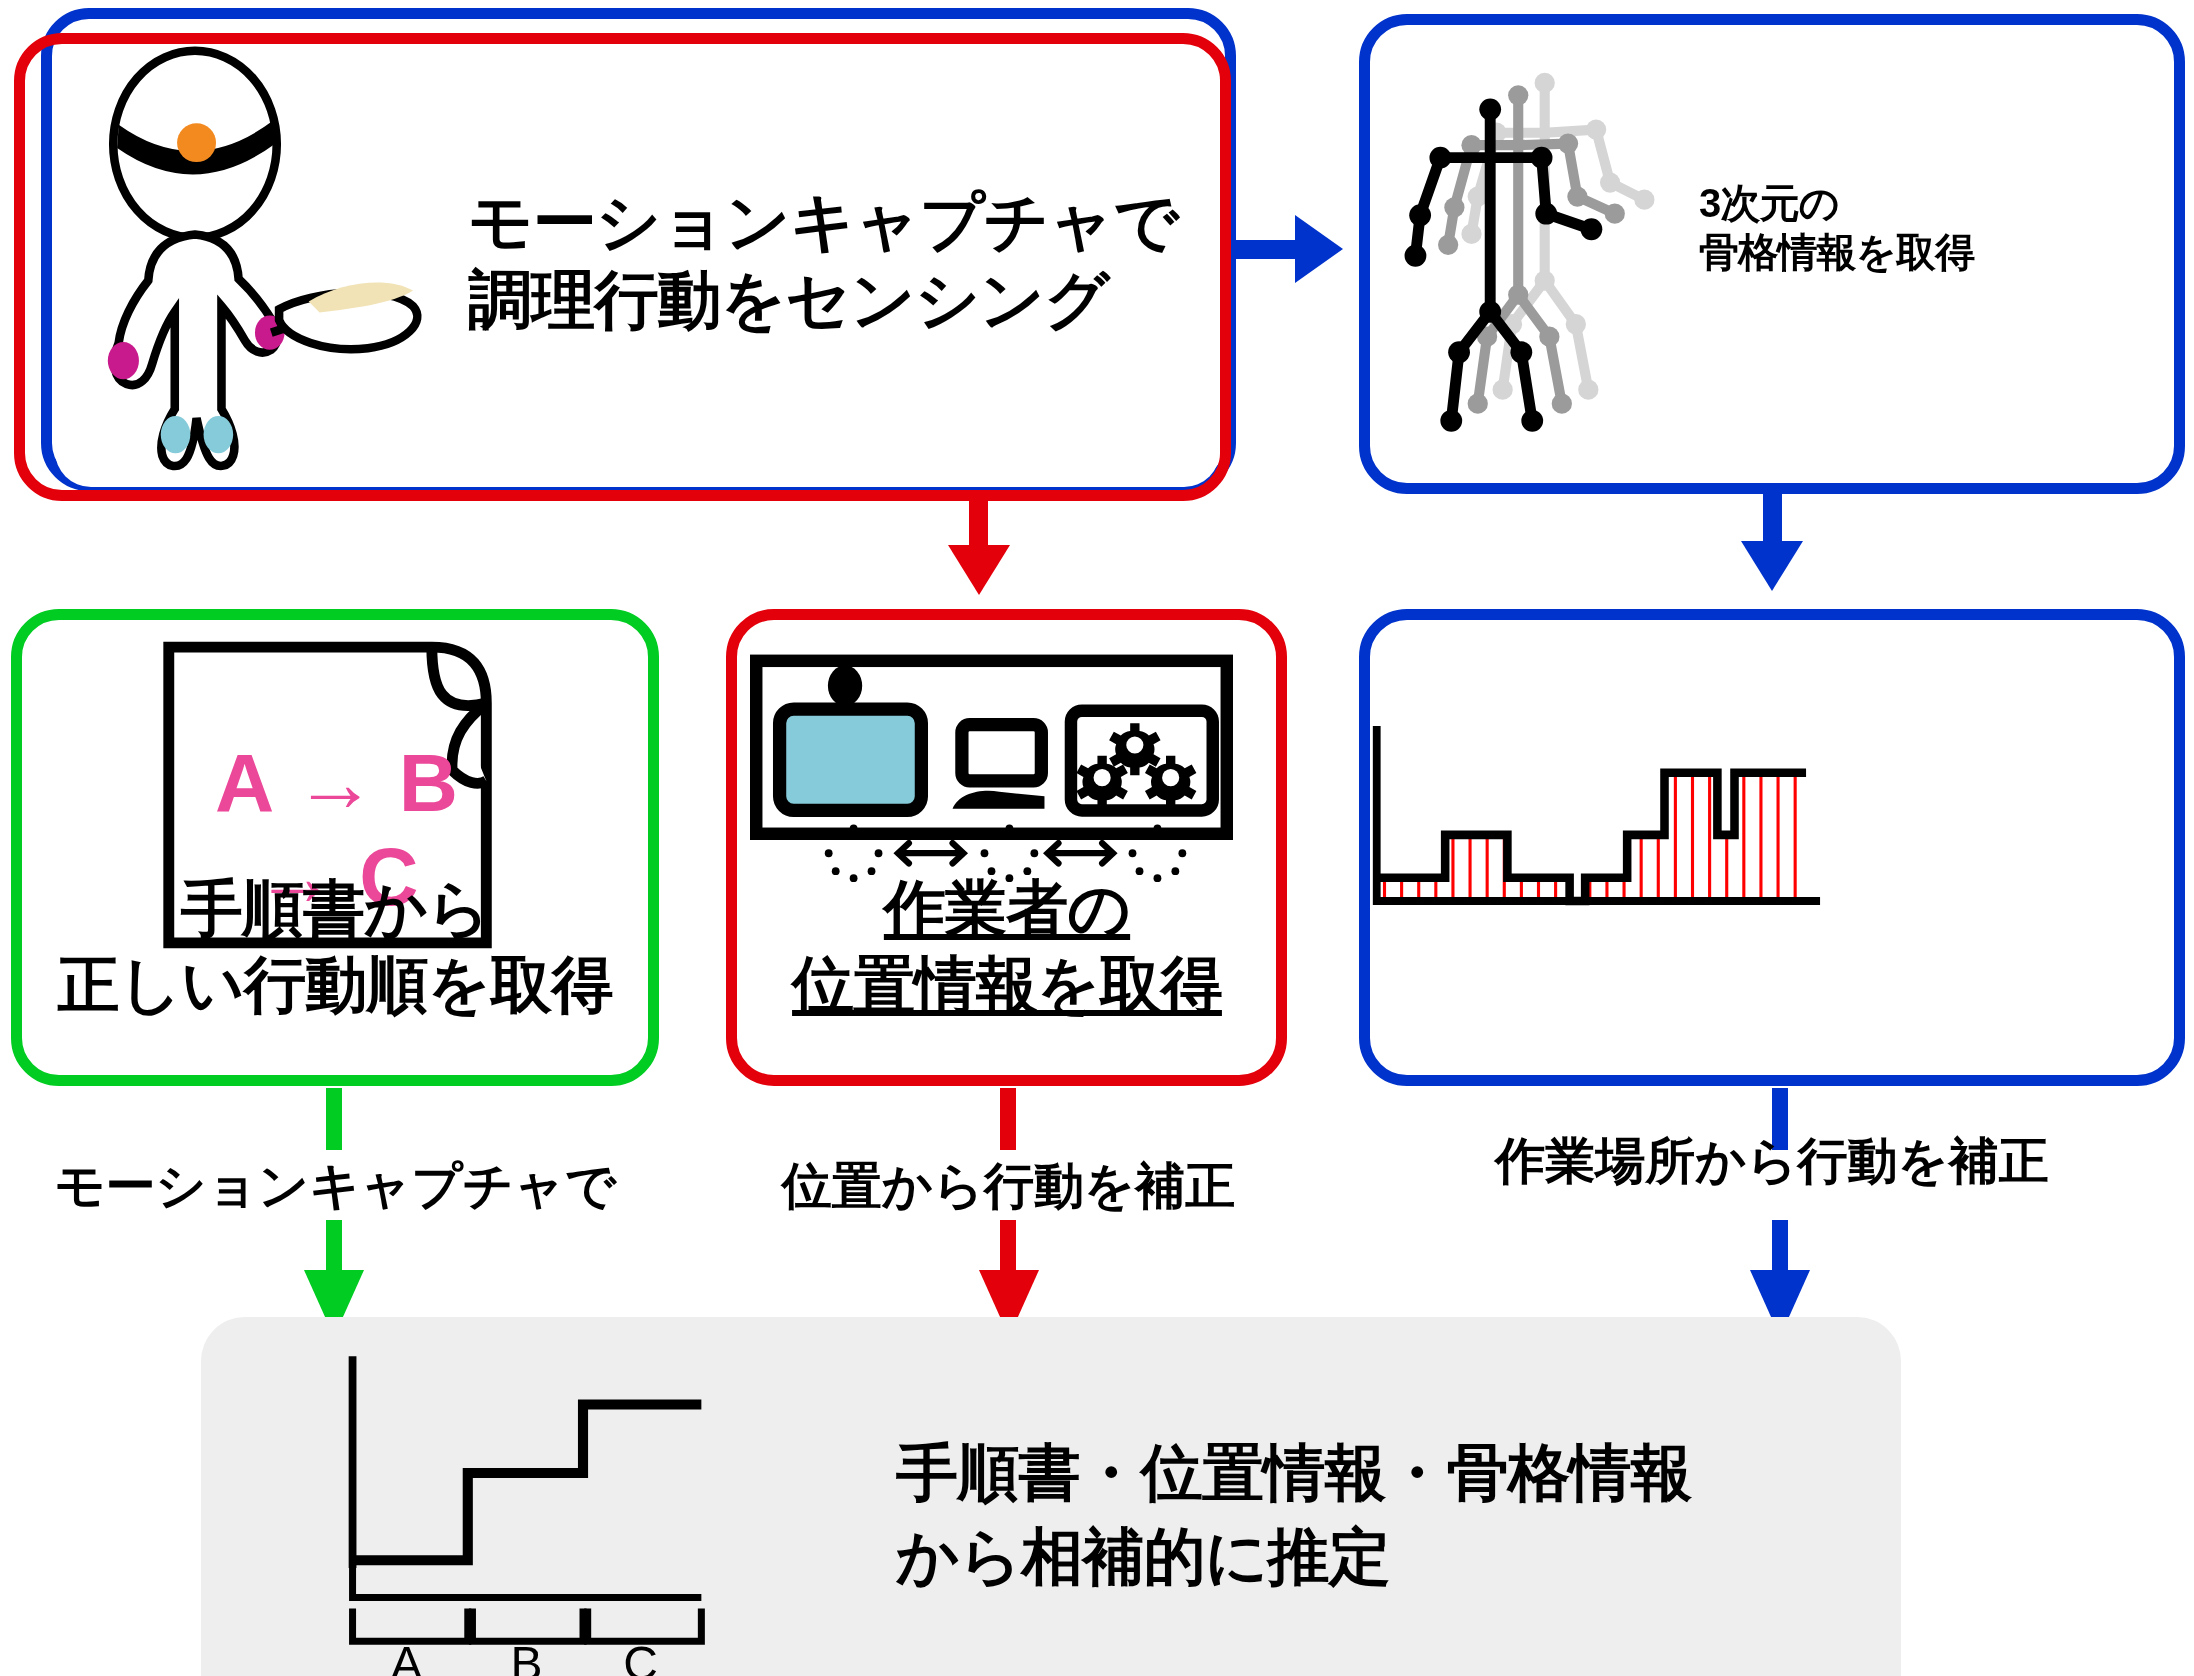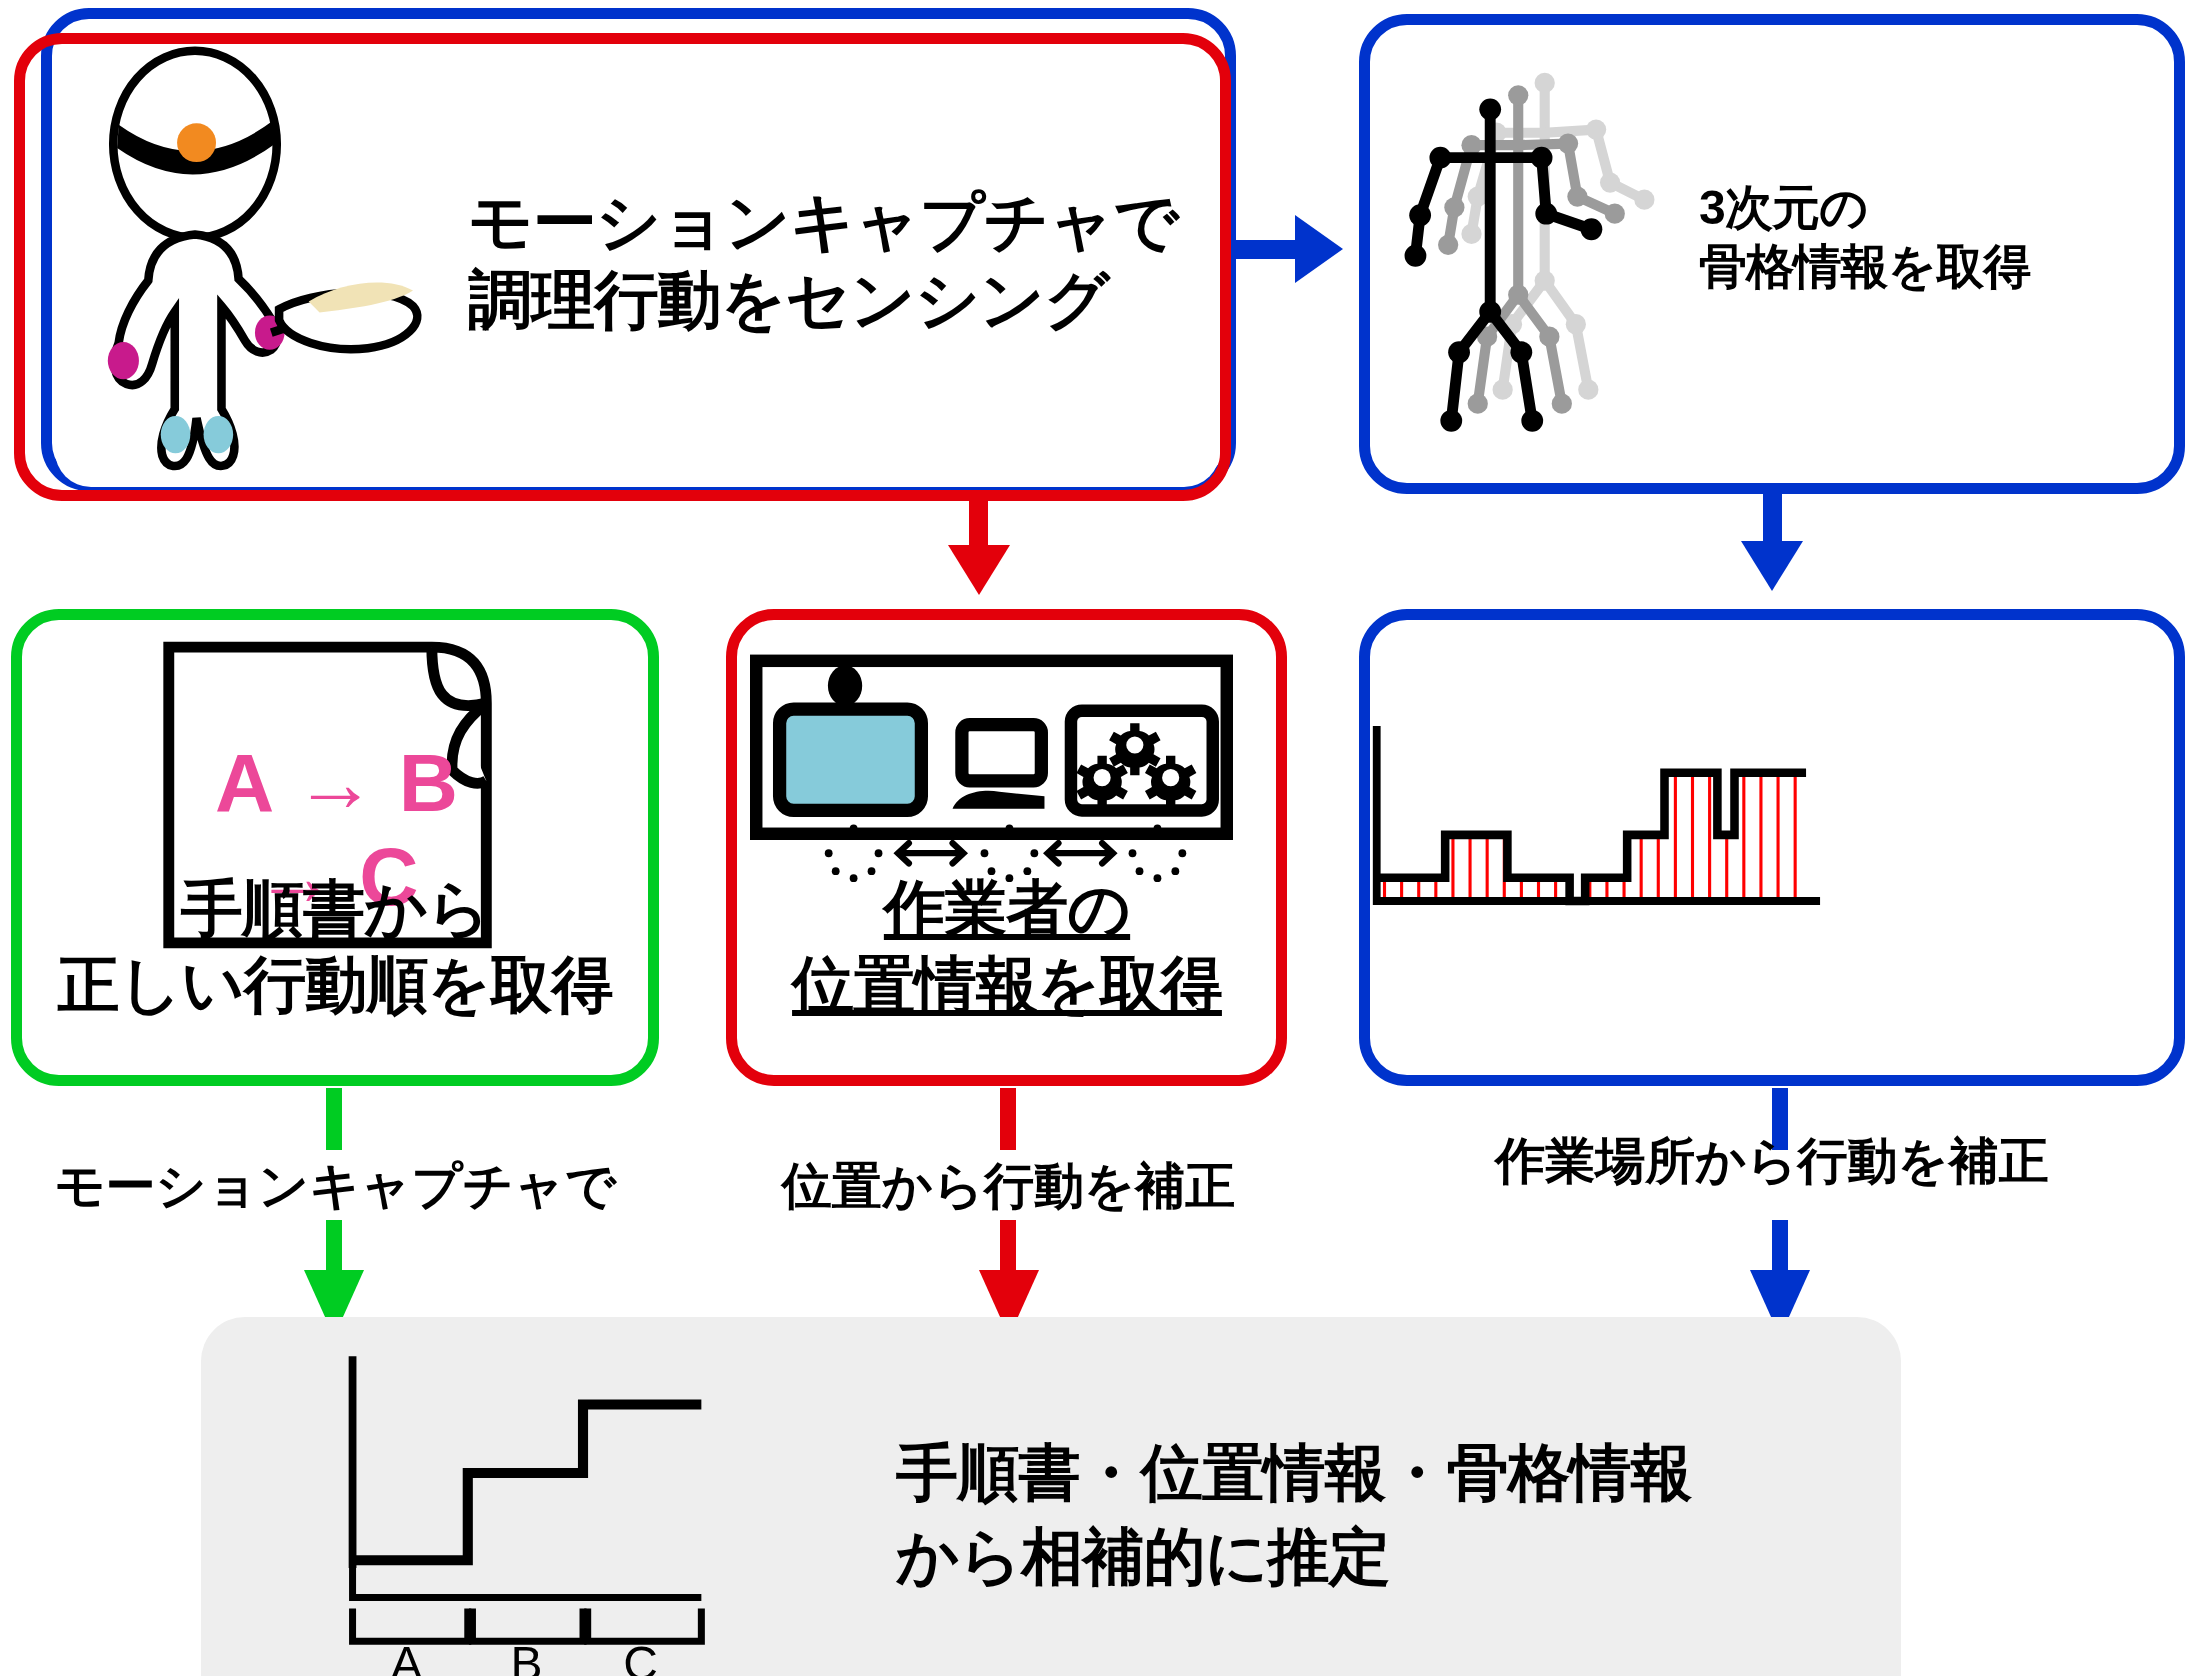--- a/index.html
+++ b/index.html
@@ -154,21 +154,21 @@
       <circle cx="184" cy="214" r="14"></circle>
         <circle cx="242" cy="234" r="14"></circle>
       <circle cx="112" cy="340" r="14"></circle>
         <circle cx="72" cy="392" r="14"></circle>
         <circle cx="62" cy="480" r="14"></circle>
       <circle cx="152" cy="392" r="14"></circle>
         <circle cx="166" cy="480" r="14"></circle>
     </g>
   </svg>
 
-  <div class="jp" style="position:absolute;left:1699px;top:179px;width:468px;font-size:48px;">3次元の
+  <div class="jp" style="position:absolute;left:1699px;top:179px;width:468px;font-size:40px;">3次元の
 骨格情報を取得</div>
 
   <div class="vline" style="left:969px;top:499px;width:18.7px;height:67px;background:#E3000B;"></div>
   <div class="tri-down" style="left:948px;top:545px;border-top:50px solid #E3000B;border-left:31px solid transparent;border-right:31px solid transparent;"></div>
 
   <div class="vline" style="left:1763px;top:494px;width:18.7px;height:67px;background:#0033CC;"></div>
   <div class="tri-down" style="left:1741px;top:541px;border-top:50px solid #0033CC;border-left:31px solid transparent;border-right:31px solid transparent;"></div>
 
   <div class="rr" style="left:11px;top:609px;width:648px;height:477px;border:11px solid #00CC22;background:#fff;"></div>
 

